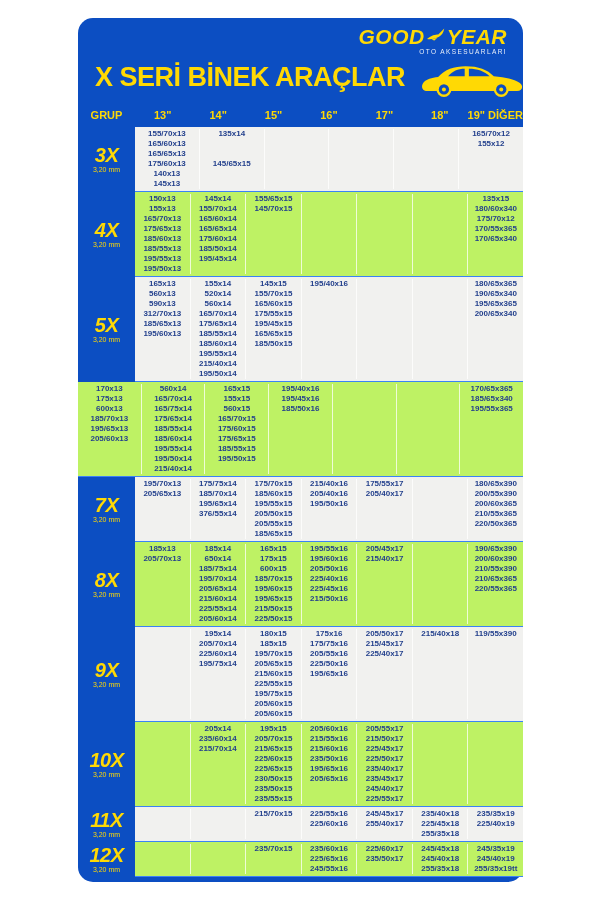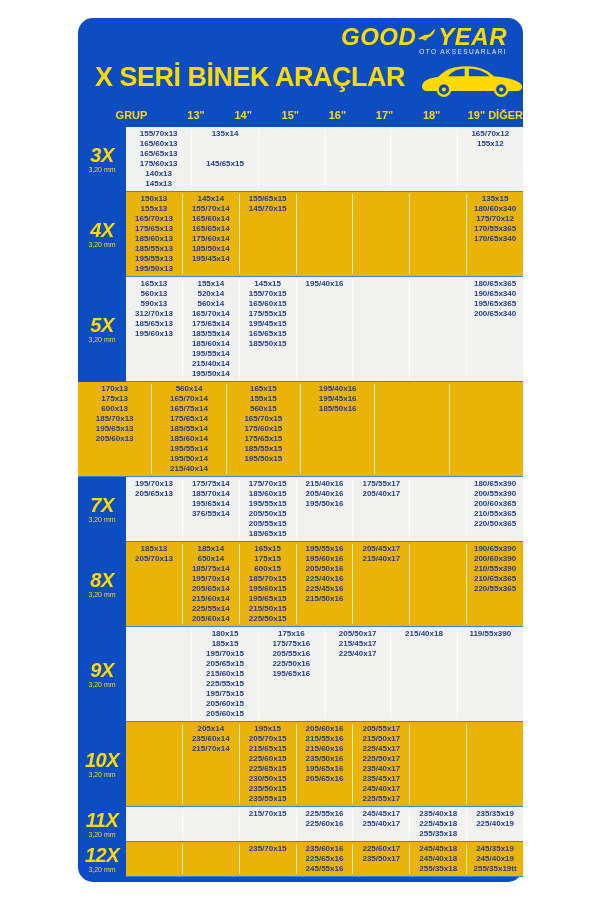--- a/index.html
+++ b/index.html
@@ -8,58 +8,58 @@
     font-family:"Liberation Sans", sans-serif;overflow:hidden;
   }
   .panel{
     position:absolute;left:78px;top:18px;width:445px;height:864px;
     background:#0c4ec2;border-radius:15px;
   }
   
   .logo-block{position:absolute;top:9px;right:16px;text-align:right;}
   .logo-line{display:flex;align-items:center;justify-content:flex-end;gap:1px;}
   .logo-word{
-    color:#ffd904;font-size:24px;font-weight:bold;font-style:italic;
+    color:#ffd904;font-size:21px;font-weight:bold;font-style:italic;
     letter-spacing:.5px;line-height:20px;
   }
   .logo-sub{
     color:#e9effa;font-size:6.5px;letter-spacing:1.4px;margin-top:1px;
   }
   
   .title-row{position:absolute;left:17px;top:38px;display:flex;align-items:center;gap:14px;text-align:center;}
   .page-title{
     color:#ffd904;font-size:27px;font-weight:bold;letter-spacing:-0.5px;
     white-space:nowrap;line-height:40px;
   }
   
   .header-row{position:absolute;left:0;top:86px;width:445px;display:flex;}
   .hcell{
     color:#ffd904;font-size:11px;font-weight:bold;text-align:center;
-    line-height:22px;white-space:nowrap;padding-left:25px;
+    line-height:22px;white-space:nowrap;
   }
   .hcell.grup{width:57px;flex:none;}
   .hcell.size{flex:1;}
   
   .table-body{position:absolute;left:0;top:109px;width:445px;}
   .band{display:flex;width:100%;}
   .gutter{
-    width:48px;flex:none;display:flex;flex-direction:column;
+    width:57px;flex:none;display:flex;flex-direction:column;
     align-items:center;justify-content:center;overflow:hidden;
   }
   .gname{
     color:#ffd904;font-size:20px;font-weight:bold;font-style:italic;
     line-height:19px;letter-spacing:-0.5px;
   }
   .gmm{color:#ffd904;font-size:7px;line-height:8px;margin-top:1px;}
   .cols{
     flex:1;display:flex;border-bottom:1px solid #3b82f6;
     padding:2px 0;
   }
   .cols.light{background:#f1f1ef;}
-  .cols.dark{background:#eab308;}
+  .cols.dark{background:#bef264;}
   .col{flex:1;min-width:0;}
   .col + .col{border-left:1px solid rgba(255,255,255,.75);}
   .line{
     height:10px;line-height:10px;font-size:8px;font-weight:bold;
     color:#24418d;text-align:center;white-space:nowrap;overflow:visible;
   }
 </style>
 </head>
 <body>
 
@@ -395,20 +395,31 @@
             <div class="line"></div>
             <div class="line"></div>
             <div class="line"></div>
             <div class="line"></div>
             <div class="line"></div>
             <div class="line"></div>
             <div class="line"></div>
             <div class="line"></div>
             <div class="line"></div>
           </div>
+          <div class="col">
+            <div class="line">170/65x365</div>
+            <div class="line">185/65x340</div>
+            <div class="line">195/55x365</div>
+            <div class="line"></div>
+            <div class="line"></div>
+            <div class="line"></div>
+            <div class="line"></div>
+            <div class="line"></div>
+            <div class="line"></div>
+          </div>
         </div>
       </div>
       <div class="band">
         <div class="gutter">
           <div class="gname">7X</div>
           <div class="gmm">3,20 mm</div>
         </div>
         <div class="cols light">
           <div class="col">
             <div class="line">195/70x13</div>
@@ -550,20 +561,31 @@
         <div class="gutter">
           <div class="gname">9X</div>
           <div class="gmm">3,20 mm</div>
         </div>
         <div class="cols light">
           <div class="col">
             <div class="line"></div>
             <div class="line"></div>
             <div class="line"></div>
             <div class="line"></div>
+            <div class="line"></div>
+            <div class="line"></div>
+            <div class="line"></div>
+            <div class="line"></div>
+            <div class="line"></div>
+          </div>
+          <div class="col">
+            <div class="line">195x14</div>
+            <div class="line">205/70x14</div>
+            <div class="line">225/60x14</div>
+            <div class="line">195/75x14</div>
             <div class="line"></div>
             <div class="line"></div>
             <div class="line"></div>
             <div class="line"></div>
             <div class="line"></div>
           </div>
           <div class="col">
             <div class="line">180x15</div>
             <div class="line">185x15</div>
             <div class="line">195/70x15</div>

